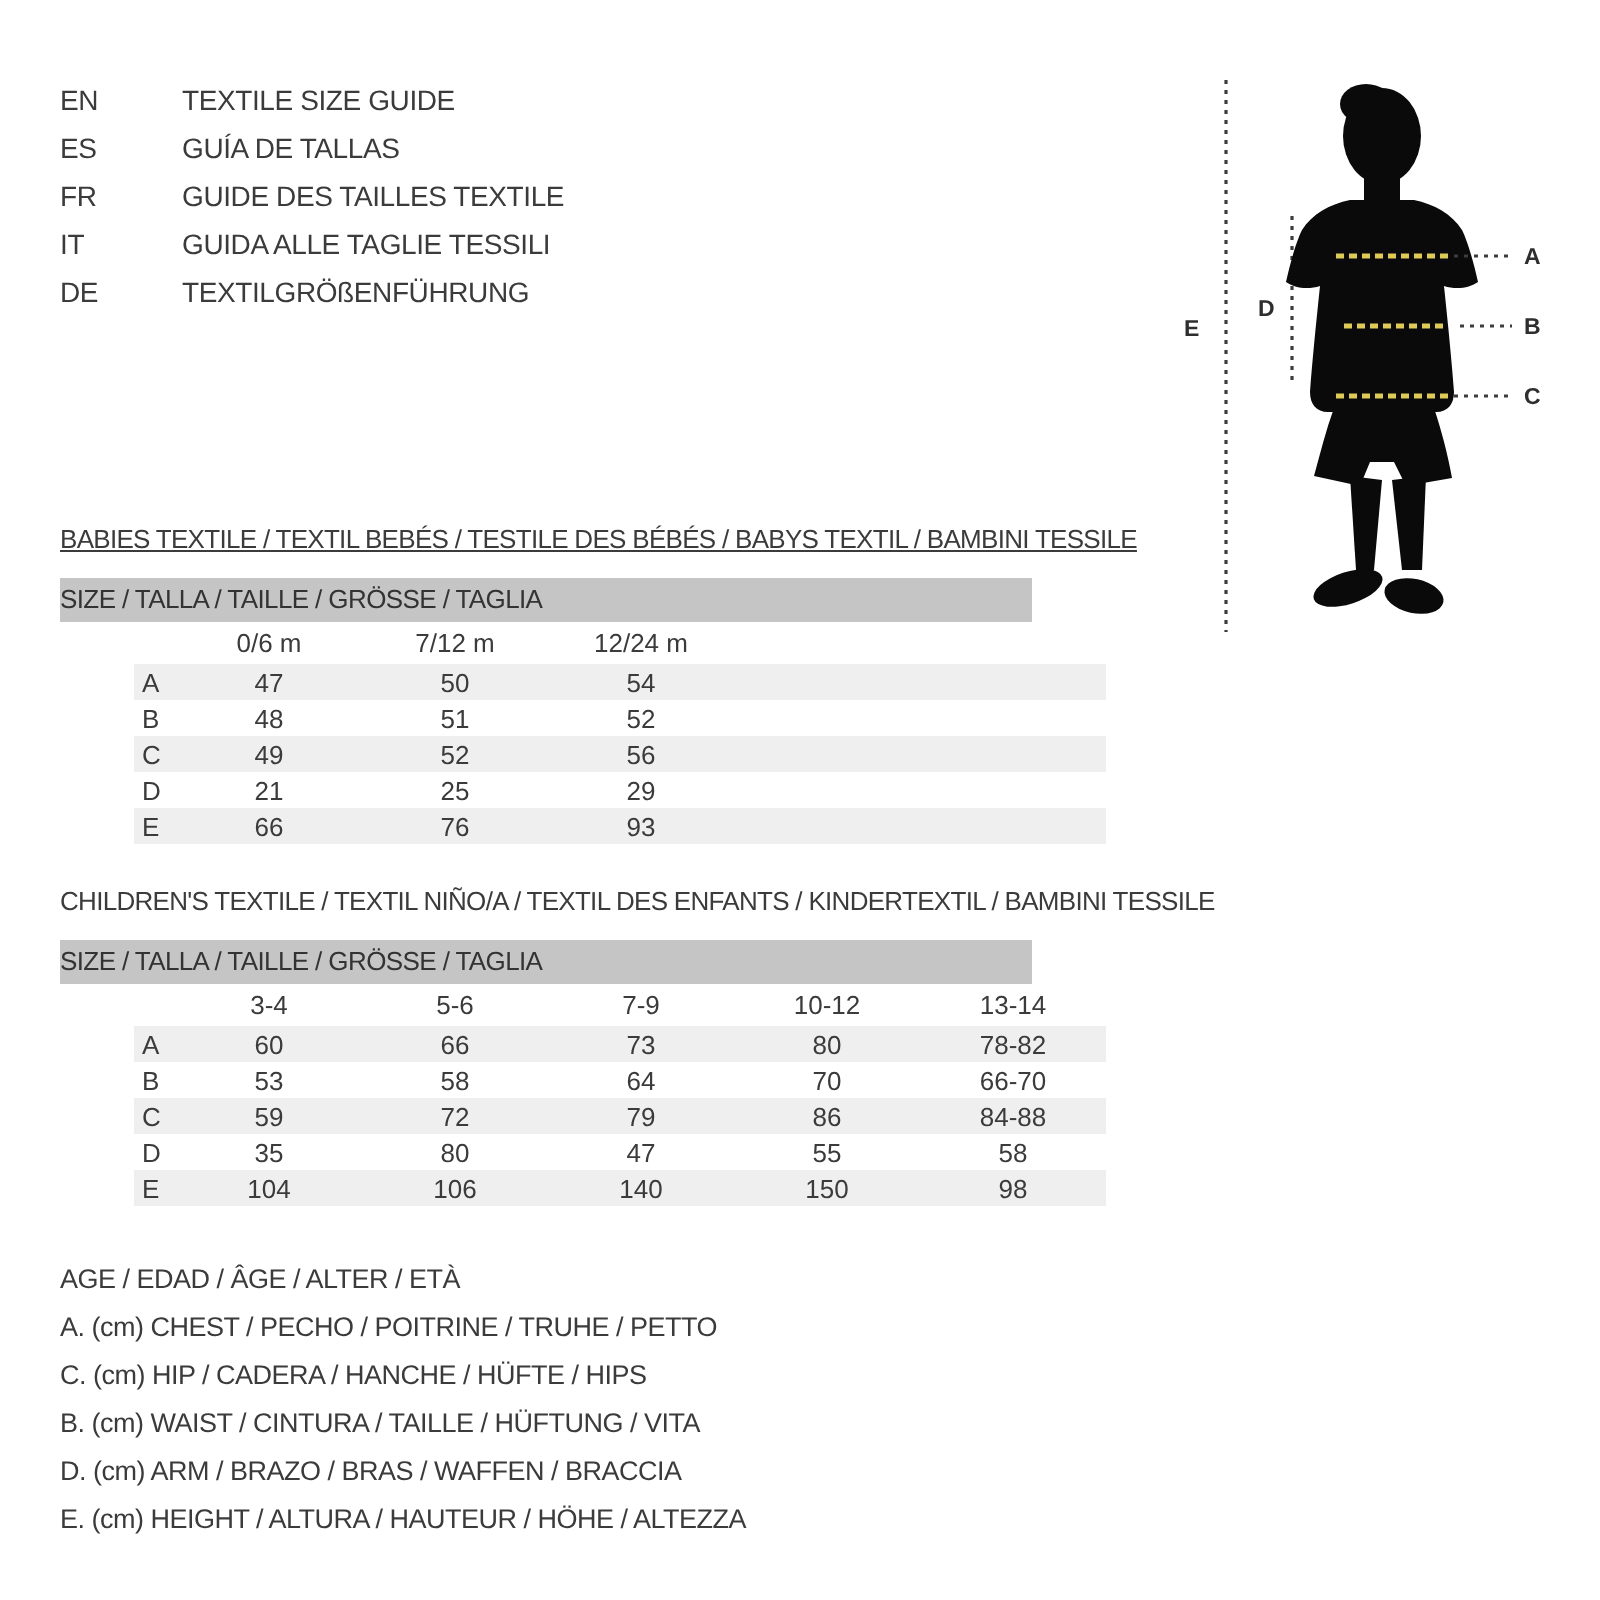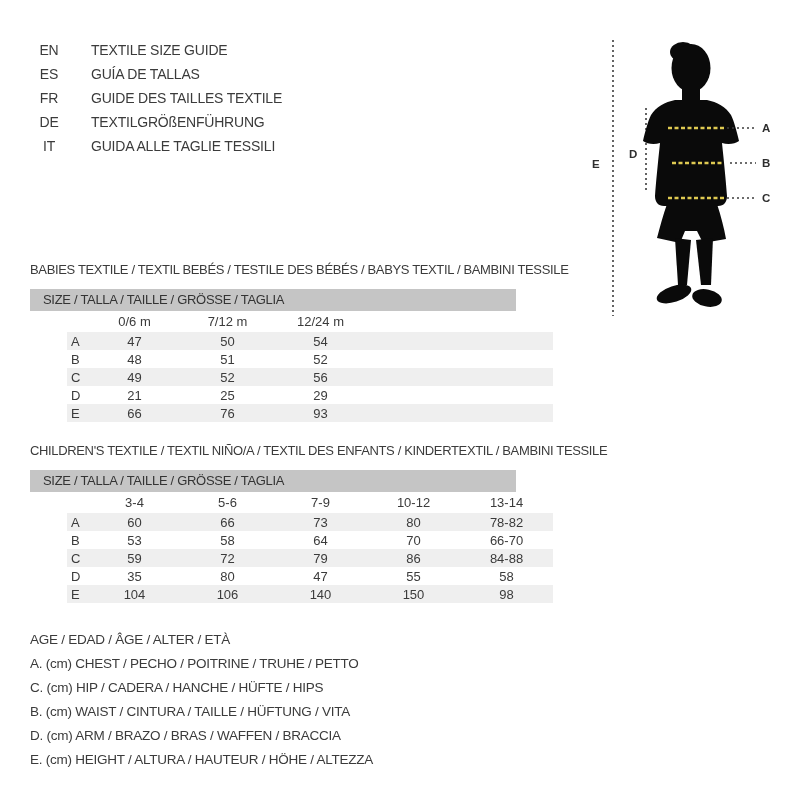--- a/index.html
+++ b/index.html
@@ -7,31 +7,31 @@
   body {
     width:800px; height:800px;
     font-family:"Liberation Sans", sans-serif;
     color:#3b3b3b;
   }
   .page { position:relative; width:800px; height:800px; overflow:hidden; background:#fff; }
 
   
   .languages { position:absolute; left:30px; top:38px; font-size:14px; letter-spacing:-0.2px; }
   .lang-row { display:flex; line-height:24px; }
-  .lang-code { width:38px; flex:0 0 38px;text-align:center; }
+  .lang-code { width:38px; flex:0 0 38px; }
   .lang-label { white-space:nowrap;margin-left:23px; }
 
   
   .section-title { position:absolute; left:30px; font-size:13px; letter-spacing:-0.35px; white-space:nowrap; }
-  .title-babies { top:262px; }
+  .title-babies { top:262px;text-decoration:underline; }
   .title-children { top:443px; }
 
   
   .size-bar { position:absolute; left:30px; width:486px; height:22px; background:#c5c5c5;
-              font-size:13px; line-height:22px; padding-left:13px; letter-spacing:-0.3px;
+              font-size:13px; line-height:22px; padding-left:0; letter-spacing:-0.3px;
               color:#333; white-space:nowrap; }
   .bar-babies { top:289px; }
   .bar-children { top:470px; }
 
   
   table.size-table { position:absolute; left:30px; width:486px; border-collapse:collapse;
                      table-layout:fixed; font-size:13px; color:#3b3b3b;margin-left:37px; }
   .table-babies { top:311px; }
   .table-children { top:492px; }
   .size-table td { height:18px; padding:0; text-align:center; font-weight:normal; white-space:nowrap; }
@@ -61,26 +61,26 @@
     </div>
     <div class="lang-row">
       <span class="lang-code">ES</span>
       <span class="lang-label">GUÍA DE TALLAS</span>
     </div>
     <div class="lang-row">
       <span class="lang-code">FR</span>
       <span class="lang-label">GUIDE DES TAILLES TEXTILE</span>
     </div>
     <div class="lang-row">
+      <span class="lang-code">IT</span>
+      <span class="lang-label">GUIDA ALLE TAGLIE TESSILI</span>
+    </div>
+    <div class="lang-row">
       <span class="lang-code">DE</span>
       <span class="lang-label">TEXTILGRÖßENFÜHRUNG</span>
-    </div>
-    <div class="lang-row">
-      <span class="lang-code">IT</span>
-      <span class="lang-label">GUIDA ALLE TAGLIE TESSILI</span>
     </div>
   </div>
 
   <div class="figure">
     <svg width="210" height="295" viewBox="0 0 210 295">
 
       <line x1="33" y1="18" x2="33" y2="294" stroke="#3d3d3d" stroke-width="1.6" stroke-dasharray="2 3"></line>
 
       <line x1="66" y1="86" x2="66" y2="171" stroke="#3d3d3d" stroke-width="1.6" stroke-dasharray="2 3"></line>
 

